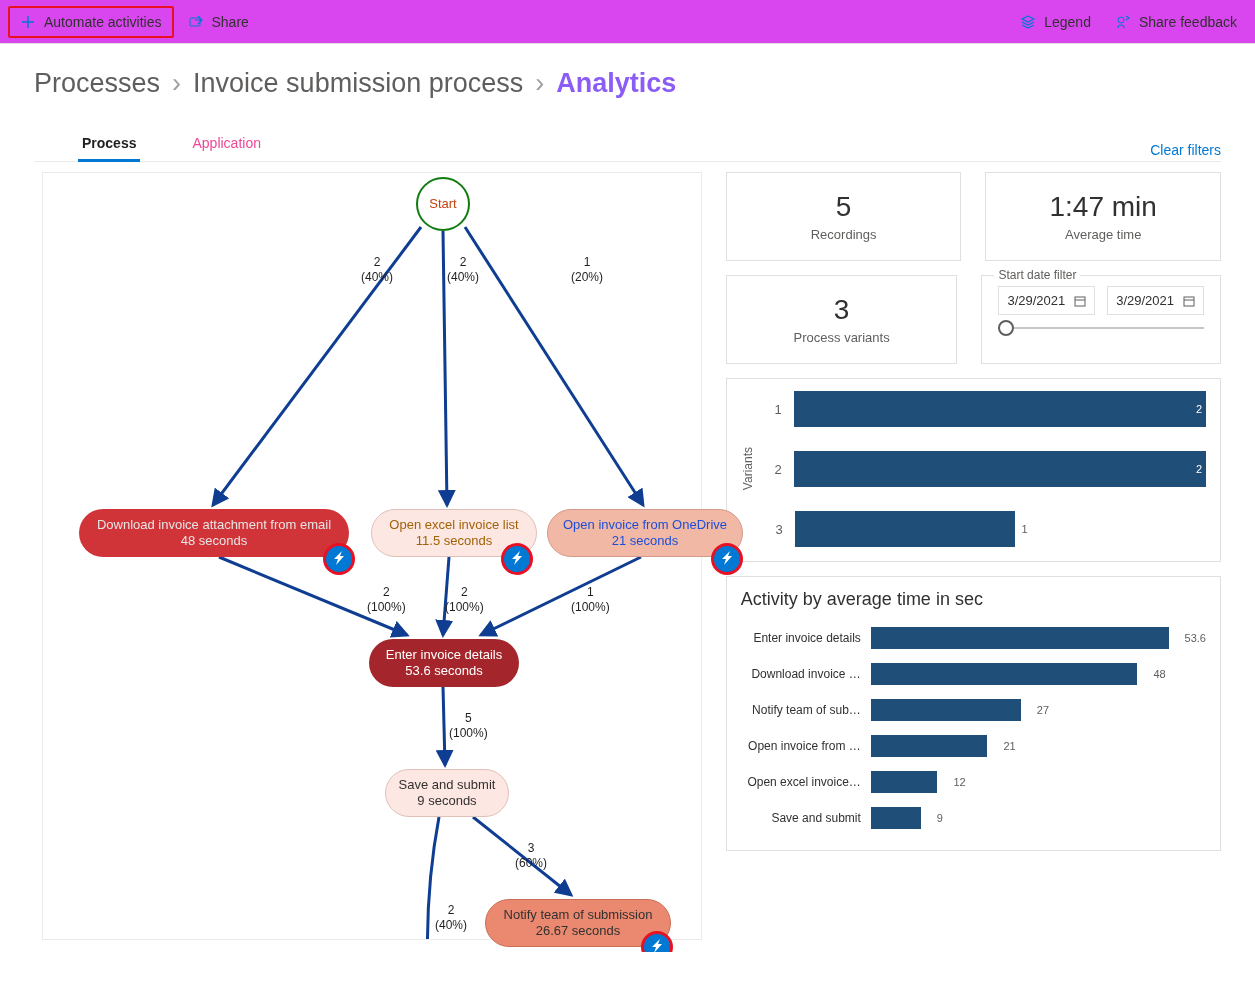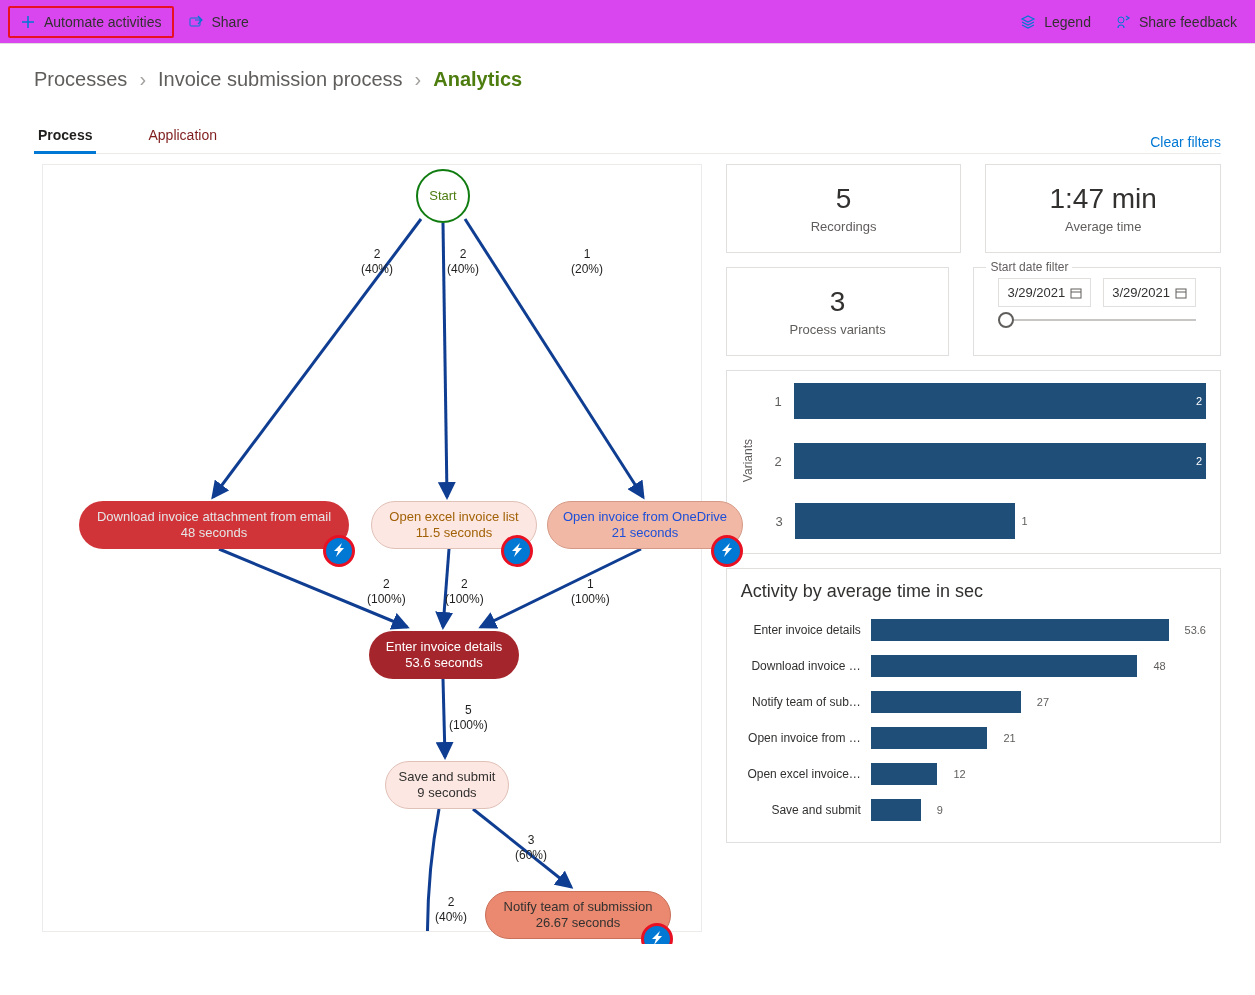--- a/index.html
+++ b/index.html
@@ -32,42 +32,42 @@
     color: #323130;
     cursor: pointer;
   }
   .highlight-box { border: 2px solid #e81123; border-radius: 2px; }
   .icon { display: inline-flex; }
   .content { padding: 24px 34px 12px; }
   .breadcrumb {
     display: flex;
     align-items: center;
     gap: 12px;
-    font-size: 20px;
+    font-size: 27px;
     margin-bottom: 28px;
     color: #605e5c;
   }
   .breadcrumb .crumb { cursor: pointer; }
   .breadcrumb .sep { color: #a19f9d; }
-  .breadcrumb .current { color: #4d7c0f; font-weight: 600; }
+  .breadcrumb .current { color: #8b5cf6; font-weight: 600; }
   .tabs-row {
     display: flex;
     align-items: center;
     justify-content: space-between;
     border-bottom: 1px solid #edebe9;
   }
   .tabs { display: flex; gap: 48px; }
   .tab {
     padding: 8px 4px;
     cursor: pointer;
-    color: #7f1d1d;
+    color: #ec4899;
     border-bottom: 3px solid transparent;
     margin-bottom: -1px;
   }
-  .tab.active { color: #201f1e; border-bottom-color: #0078d4; font-weight: 600; }
+  .tab.active { color: #201f1e; border-bottom-color: #0078d4; font-weight: 600; margin-left: 44px; }
   .clear-filters {
     color: #0078d4;
     cursor: pointer;
     font-size: 14px;
     margin-bottom: -12px;
   }
   .layout {
     display: flex;
     gap: 24px;
     margin: 4px 0 0 8px;
@@ -86,21 +86,21 @@
     line-height: 1.25;
     display: flex;
     flex-direction: column;
     align-items: center;
     justify-content: center;
     padding: 6px 12px;
     border-radius: 28px;
   }
   .node-start, .node-end {
     width: 54px; height: 54px; border-radius: 50%;
-    border: 2px solid #107c10; color: #4d7c0f; background: #fff;
+    border: 2px solid #107c10; color: #c2410c; background: #fff;
   }
   .n1 { background:#d13438; color:#e5e5e5; left:36px; top:336px; width:270px; height:48px;}
   .n2 { background:#fde7e2; color:#a16207; border:1px solid #e0c1b8; left:328px; top:336px; width:166px; height:48px;}
   .n3 { background:#f1b9a5; color:#1d4ed8; border:1px solid #d59a87; left:504px; top:336px; width:196px; height:48px;}
   .n4 { background:#a4262c; color:#fff; left:326px; top:466px; width:150px; height:48px;}
   .n5 { background:#fde7e2; color:#323130; border:1px solid #e0c1b8; left:342px; top:596px; width:124px; height:48px;}
   .n6 { background:#ea896f; color:#323130; border:1px solid #c96f58; left:442px; top:726px; width:186px; height:48px;}
   .edge-label { position:absolute; font-size:12px; color:#201f1e; text-align:center; line-height:1.25; white-space:nowrap; }
   .badge {
     position:absolute;
@@ -113,21 +113,21 @@
   .arrow { stroke:#0f3d91; stroke-width:3; fill:none; marker-end:url(#ah); }
 
   
   .right { flex:1; display:flex; flex-direction:column; gap:14px; margin-top:6px; }
   .stat-row { display:flex; gap:24px; }
   .stat-card, .filter-card {
     border:1px solid #e1dfdd; flex:1; padding:18px 12px; text-align:center;
   }
   .stat-val { font-size:28px; font-weight:400; }
   .stat-label { font-size:13px; color:#605e5c; margin-top:4px; }
-  .filter-card { text-align:left; padding:10px 24px; position:relative; }
+  .filter-card { text-align:left; padding:10px 16px; position:relative; }
   .filter-title { font-size:12px; color:#605e5c; position:absolute; top:-8px; left:12px; background:#fff; padding:0 4px; }
   .date-inputs { display:flex; gap:12px;text-align:right; }
   .date-input { flex:1; border:1px solid #e1dfdd; display:flex; align-items:center; justify-content:space-between; padding:6px 8px; font-size:13px; cursor:pointer; }
   .slider { margin-top:12px; height:2px; background:#c8c6c4; position:relative; }
   .slider-knob { position:absolute; left:0; top:-7px; width:16px; height:16px; border-radius:50%; border:2px solid #605e5c; background:#fff; }
 
   .panel { border:1px solid #e1dfdd; padding:12px 14px 14px; }
   .panel-tabs { display:flex; gap:28px; border-bottom:1px solid #edebe9; margin:-4px -2px 12px; }
   .panel-tab { padding:4px 2px 8px; cursor:pointer; color:#605e5c; font-size:13px; border-bottom:2px solid transparent; margin-bottom:-1px;}
   .panel-tab.active { color:#201f1e; border-bottom-color:#0078d4; font-weight:600; }

